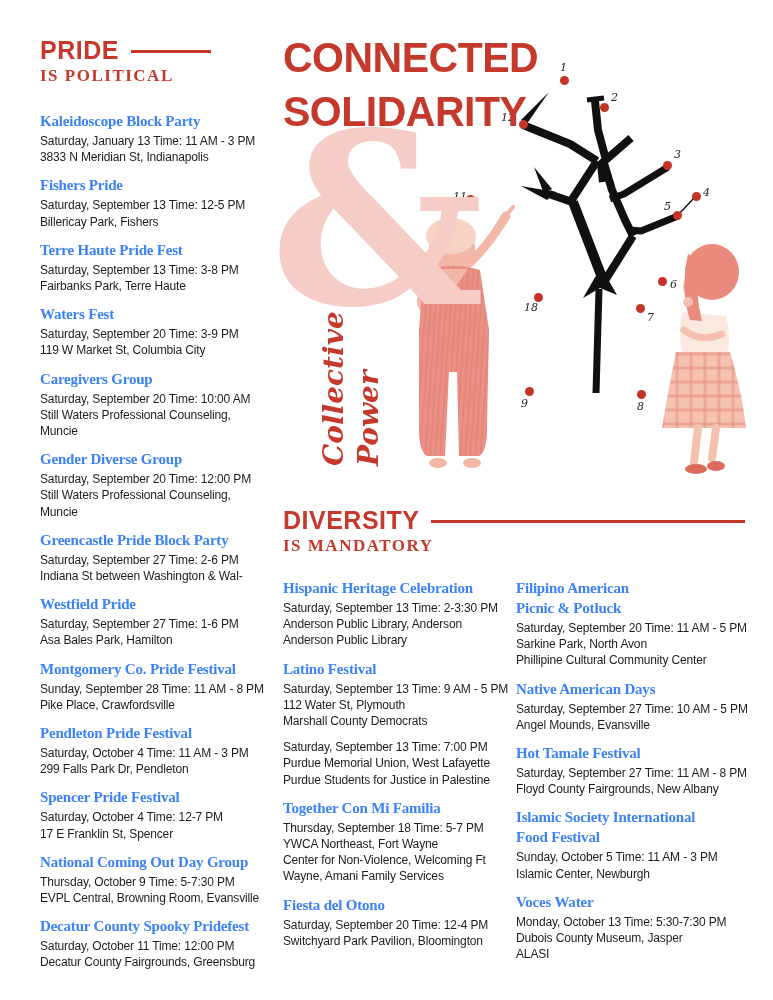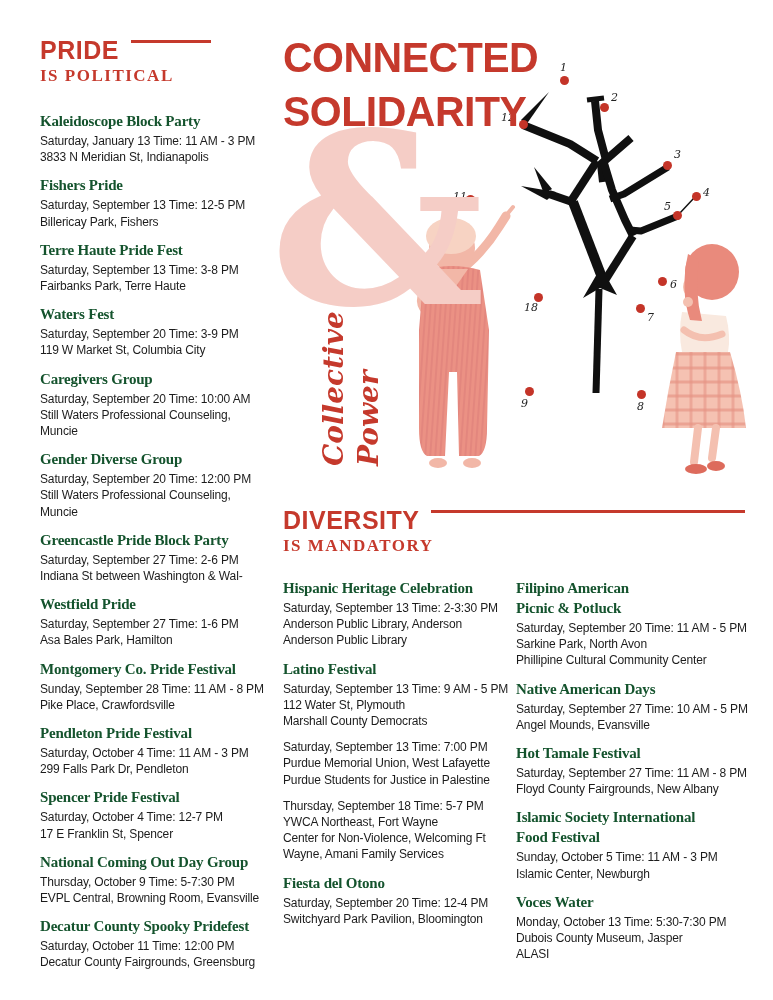--- a/index.html
+++ b/index.html
@@ -10,36 +10,36 @@
   }
   *{box-sizing:border-box;margin:0;padding:0;}
   html,body{background:#888;}
   .page{
     position:relative;width:773px;height:1000px;background:#ffffff;
     margin:0 auto;overflow:hidden;
     font-family:"Liberation Sans",sans-serif;color:var(--ink);
   }
   
   .sec-head{position:absolute;}
-  .sec-head .row{display:flex;}
+  .sec-head .row{display:flex;align-items:center;}
   .sec-title{
     font-family:"Liberation Sans",sans-serif;font-weight:bold;
     font-size:25px;letter-spacing:.5px;color:var(--red);line-height:1;
   }
   .sec-rule{height:3px;background:var(--red);margin-left:12px;margin-top:2px;}
   .sec-sub{
     font-family:"Liberation Serif",serif;font-weight:bold;
     font-size:17px;letter-spacing:1.5px;color:var(--red);margin-top:3px;
   }
   
   .events{position:absolute;}
   .event{margin-bottom:10px;}
   .event h3{
     font-family:"Liberation Serif",serif;font-weight:bold;
-    font-size:15px;line-height:20px;color:#14532d;white-space:pre-line;
+    font-size:15px;line-height:20px;color:#3b82f6;white-space:pre-line;
     margin-bottom:2px;letter-spacing:-.2px;
   }
   .event p{
     font-size:12px;line-height:16.2px;letter-spacing:-.15px;
     color:var(--ink);white-space:pre-line;
   }
   
   .big-title{
     position:absolute;left:283px;top:30px;
     font-weight:bold;font-size:41px;line-height:52px;
@@ -279,20 +279,21 @@
 Marshall County Democrats</p>
       </div>
 
       <div class="event">
         <p>Saturday, September 13 Time: 7:00 PM
 Purdue Memorial Union, West Lafayette
 Purdue Students for Justice in Palestine</p>
       </div>
 
       <div class="event">
+        <h3>Together Con Mi Familia</h3>
         <p>Thursday, September 18 Time: 5-7 PM
 YWCA Northeast, Fort Wayne
 Center for Non-Violence, Welcoming Ft
 Wayne, Amani Family Services</p>
       </div>
 
       <div class="event">
         <h3>Fiesta del Otono</h3>
         <p>Saturday, September 20 Time: 12-4 PM
 Switchyard Park Pavilion, Bloomington</p>

